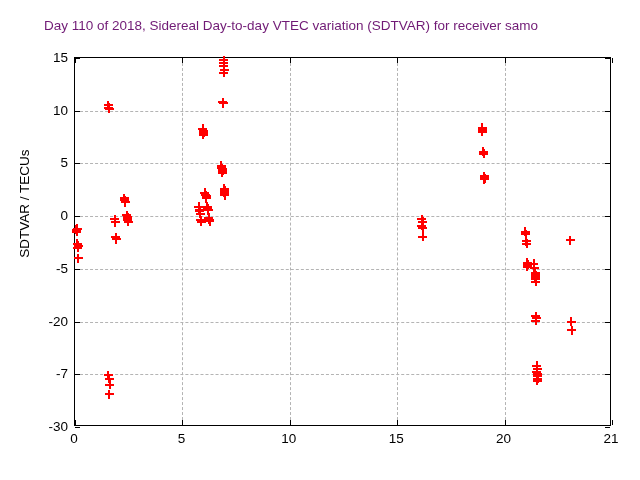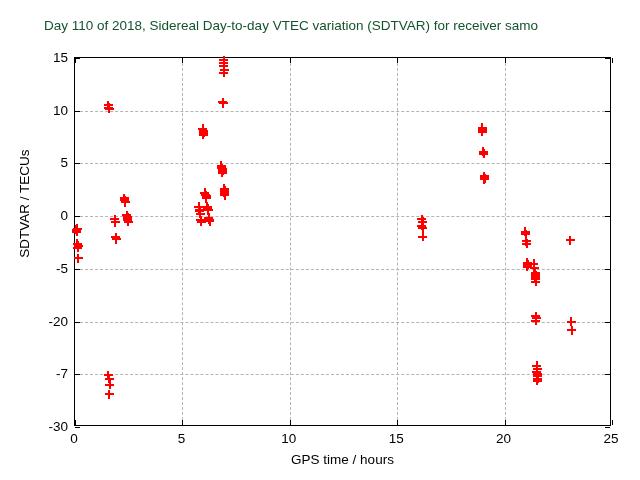--- a/index.html
+++ b/index.html
@@ -19,21 +19,21 @@
     position: absolute;
     left: 0; top: 0;
     width: 640px;
     height: 480px;
   }
   #plot-title {
     position: absolute;
     left: 44px;
     top: 18px;
     font-size: 13.5px;
-    color: #14532d;
+    color: #701a75;
     white-space: nowrap;
     letter-spacing: 0px;
   }
   #y-axis-label {
     position: absolute;
     left: -46px;
     top: 196px;
     width: 140px;
     text-align: center;
     font-size: 13.5px;
@@ -320,18 +320,17 @@
       <div class="tick-y" style="top: 162.429px;">5</div>
       <div class="tick-y" style="top: 109.714px;">10</div>
       <div class="tick-y" style="top: 57px;">15</div>
     </div>
   <div id="x-ticks">
       <div class="tick-x" style="left: 74px;">0</div>
       <div class="tick-x" style="left: 181.4px;">5</div>
       <div class="tick-x" style="left: 288.8px;">10</div>
       <div class="tick-x" style="left: 396.2px;">15</div>
       <div class="tick-x" style="left: 503.6px;">20</div>
-      <div class="tick-x" style="left: 611px;">25</div>
+      <div class="tick-x" style="left: 611px;">21</div>
     </div>
 
-  <div id="x-axis-label">GPS time / hours</div>
 
 </div>
 
 </body></html>

